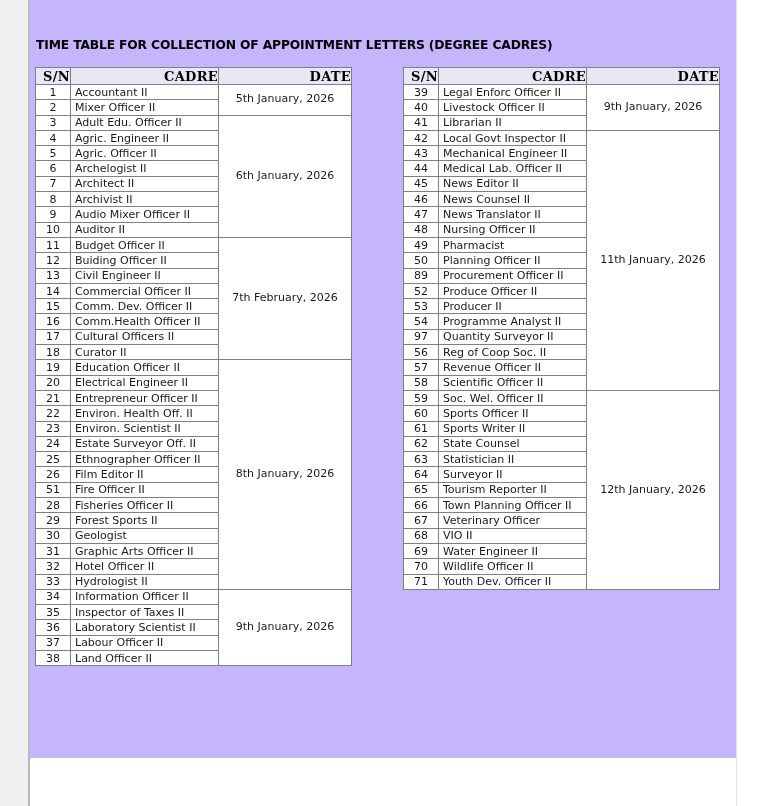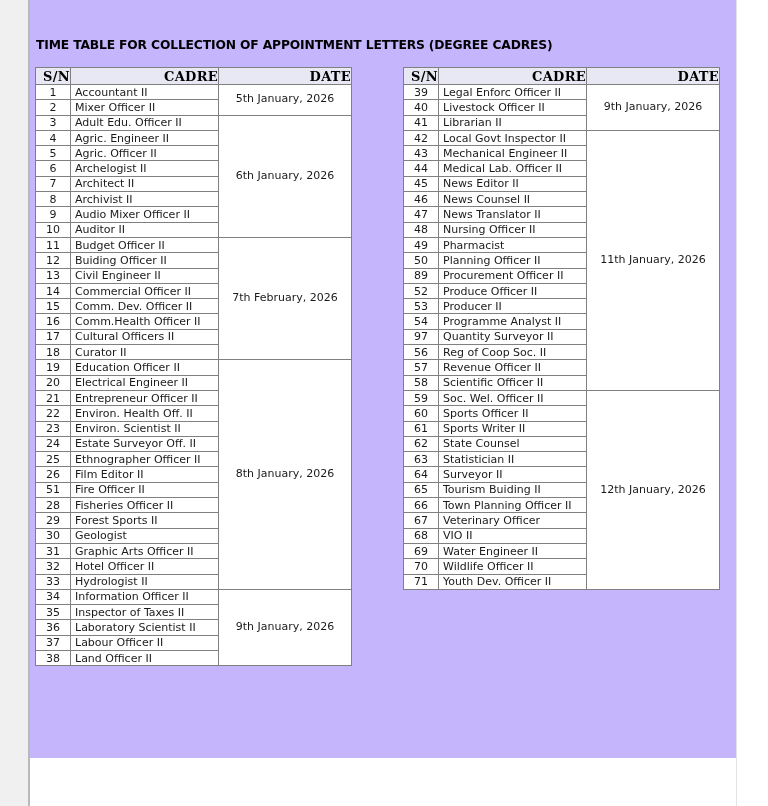--- a/index.html
+++ b/index.html
@@ -411,21 +411,21 @@
         <tr>
           <td class="sn">63</td>
           <td class="cadre">Statistician II</td>
         </tr>
         <tr>
           <td class="sn">64</td>
           <td class="cadre">Surveyor II</td>
         </tr>
         <tr>
           <td class="sn">65</td>
-          <td class="cadre">Tourism Buiding II</td>
+          <td class="cadre">Tourism Reporter II</td>
         </tr>
         <tr>
           <td class="sn">66</td>
           <td class="cadre">Town Planning Officer II</td>
         </tr>
         <tr>
           <td class="sn">67</td>
           <td class="cadre">Veterinary Officer</td>
         </tr>
         <tr>

